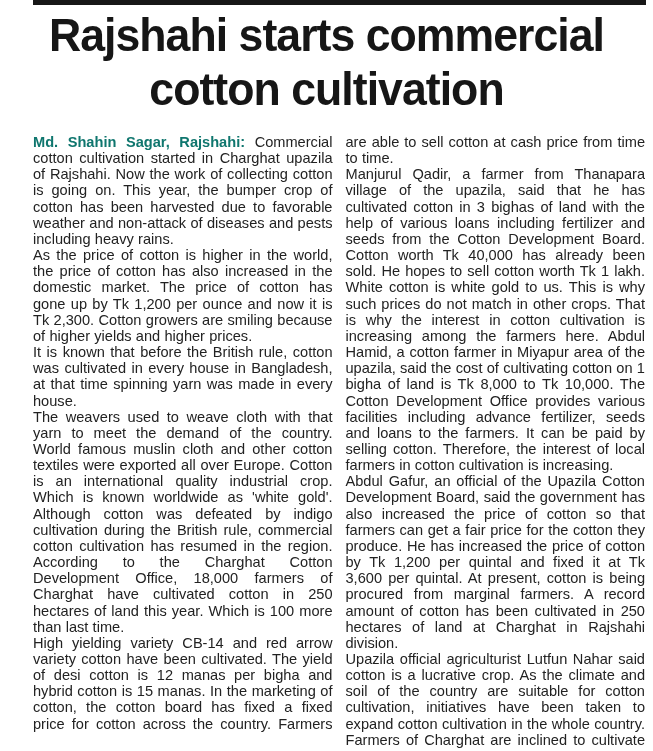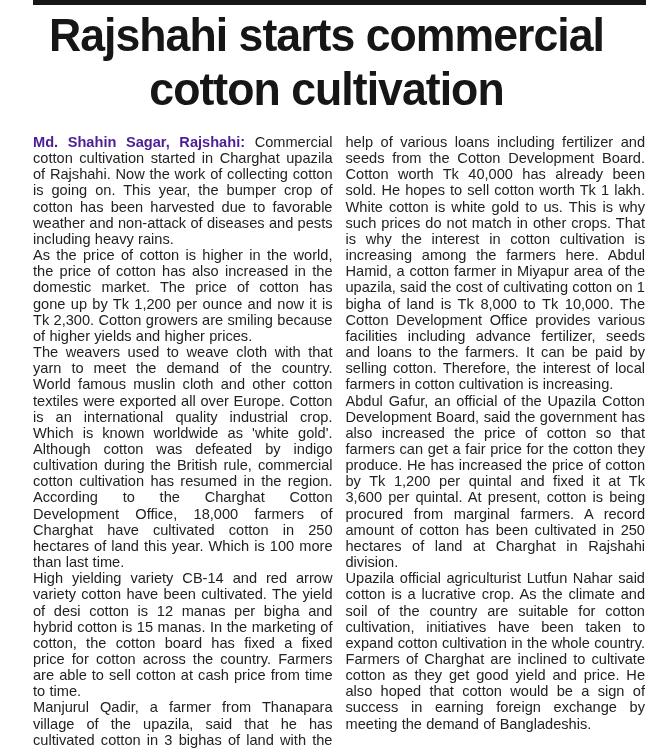--- a/index.html
+++ b/index.html
@@ -57,38 +57,39 @@
       word-spacing: 0.2px;
       color: #222222;
       overflow: hidden;
     }
     .article-body p {
       margin: 0;
       padding: 0;
     }
     .byline {
       font-weight: 700;
-      color: #4c1d95;
+      color: #0f766e;
     }
   </style>
 </head>
 <body>
 
 <div class="page">
 
   <div class="top-rule"></div>
 
   <div class="headline">
     <div>Rajshahi starts commercial</div>
     <div>cotton cultivation</div>
   </div>
 
   <div class="article-body">
     <p><span class="byline">Md. Shahin Sagar, Rajshahi:</span> <span>Commercial cotton cultivation started in Charghat upazila of Rajshahi. Now the work of collecting cotton is going on. This year, the bumper crop of cotton has been harvested due to favorable weather and non-attack of diseases and pests including heavy rains.</span></p>
     <p>As the price of cotton is higher in the world, the price of cotton has also increased in the domestic market. The price of cotton has gone up by Tk 1,200 per ounce and now it is Tk 2,300. Cotton growers are smiling because of higher yields and higher prices.</p>
+    <p>It is known that before the British rule, cotton was cultivated in every house in Bangladesh, at that time spinning yarn was made in every house.</p>
     <p>The weavers used to weave cloth with that yarn to meet the demand of the country. World famous muslin cloth and other cotton textiles were exported all over Europe. Cotton is an international quality industrial crop. Which is known worldwide as 'white gold'. Although cotton was defeated by indigo cultivation during the British rule, commercial cotton cultivation has resumed in the region. According to the Charghat Cotton Development Office, 18,000 farmers of Charghat have cultivated cotton in 250 hectares of land this year. Which is 100 more than last time.</p>
     <p>High yielding variety CB-14 and red arrow variety cotton have been cultivated. The yield of desi cotton is 12 manas per bigha and hybrid cotton is 15 manas. In the marketing of cotton, the cotton board has fixed a fixed price for cotton across the country. Farmers are able to sell cotton at cash price from time to time.</p>
     <p>Manjurul Qadir, a farmer from Thanapara village of the upazila, said that he has cultivated cotton in 3 bighas of land with the help of various loans including fertilizer and seeds from the Cotton Development Board. Cotton worth Tk 40,000 has already been sold. He hopes to sell cotton worth Tk 1 lakh. White cotton is white gold to us. This is why such prices do not match in other crops. That is why the interest in cotton cultivation is increasing among the farmers here. Abdul Hamid, a cotton farmer in Miyapur area of the upazila, said the cost of cultivating cotton on 1 bigha of land is Tk 8,000 to Tk 10,000. The Cotton Development Office provides various facilities including advance fertilizer, seeds and loans to the farmers. It can be paid by selling cotton. Therefore, the interest of local farmers in cotton cultivation is increasing.</p>
     <p>Abdul Gafur, an official of the Upazila Cotton Development Board, said the government has also increased the price of cotton so that farmers can get a fair price for the cotton they produce. He has increased the price of cotton by Tk 1,200 per quintal and fixed it at Tk 3,600 per quintal. At present, cotton is being procured from marginal farmers. A record amount of cotton has been cultivated in 250 hectares of land at Charghat in Rajshahi division.</p>
     <p>Upazila official agriculturist Lutfun Nahar said cotton is a lucrative crop. As the climate and soil of the country are suitable for cotton cultivation, initiatives have been taken to expand cotton cultivation in the whole country. Farmers of Charghat are inclined to cultivate cotton as they get good yield and price. He also hoped that cotton would be a sign of success in earning foreign exchange by meeting the demand of Bangladeshis.</p>
   </div>
 
 </div>
 
 </body></html>

